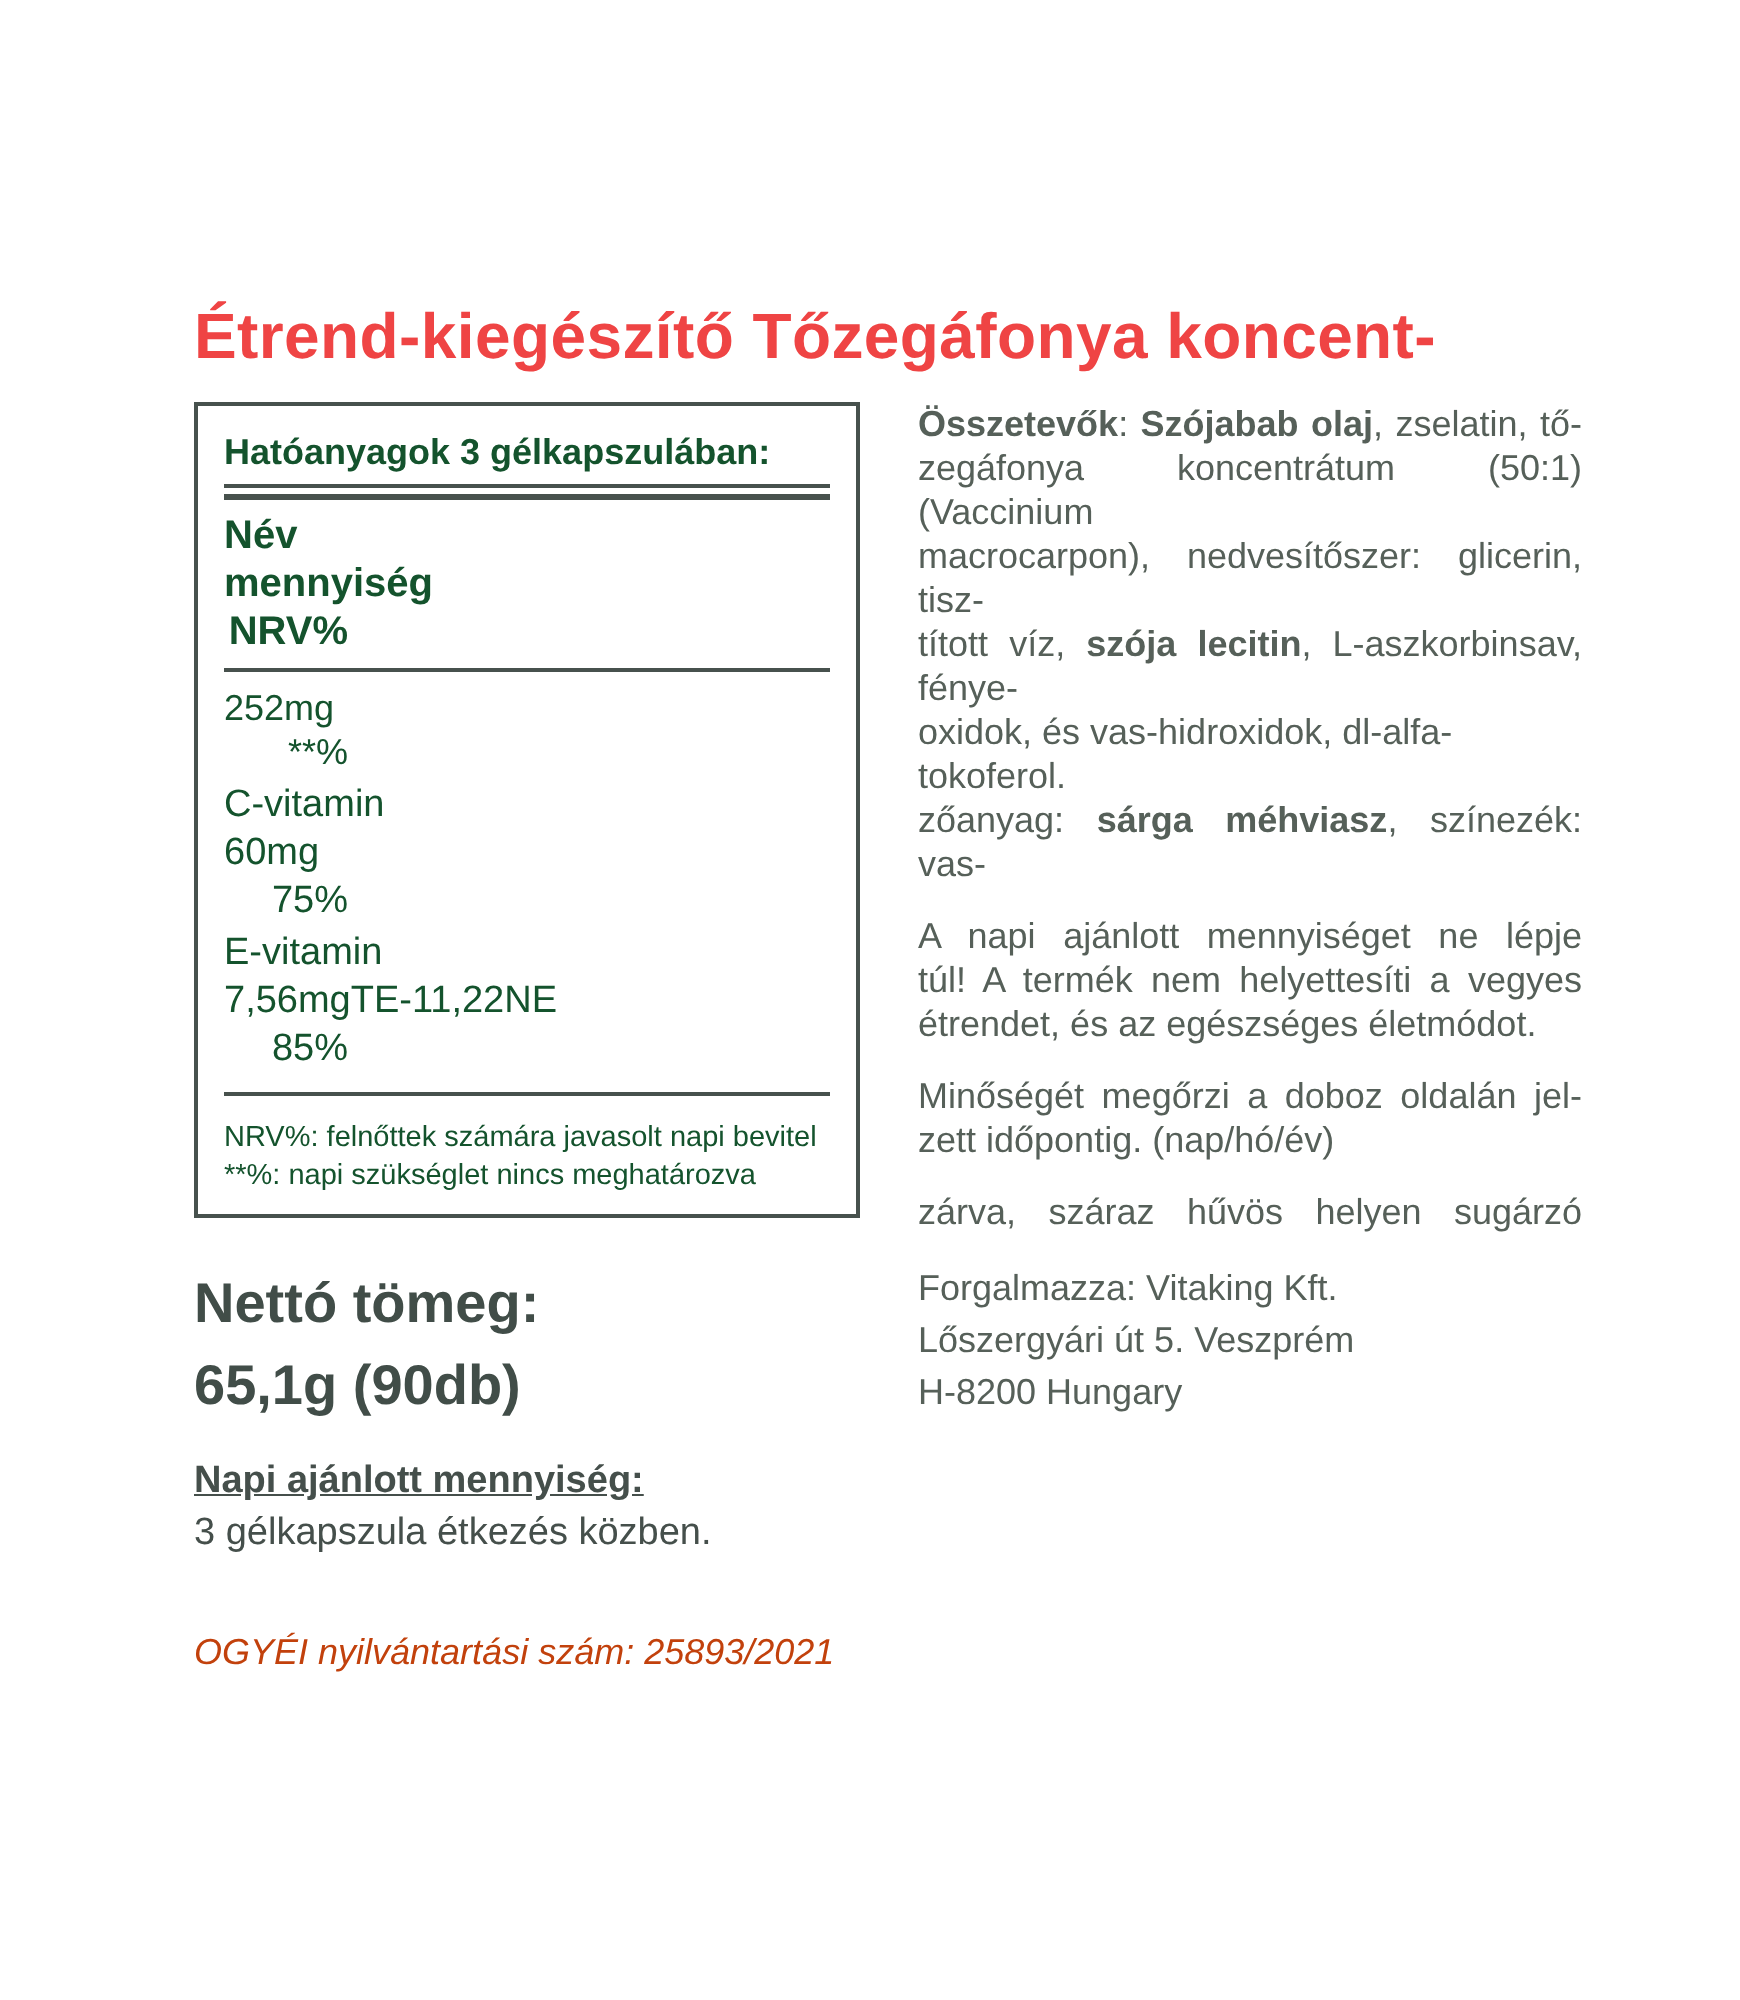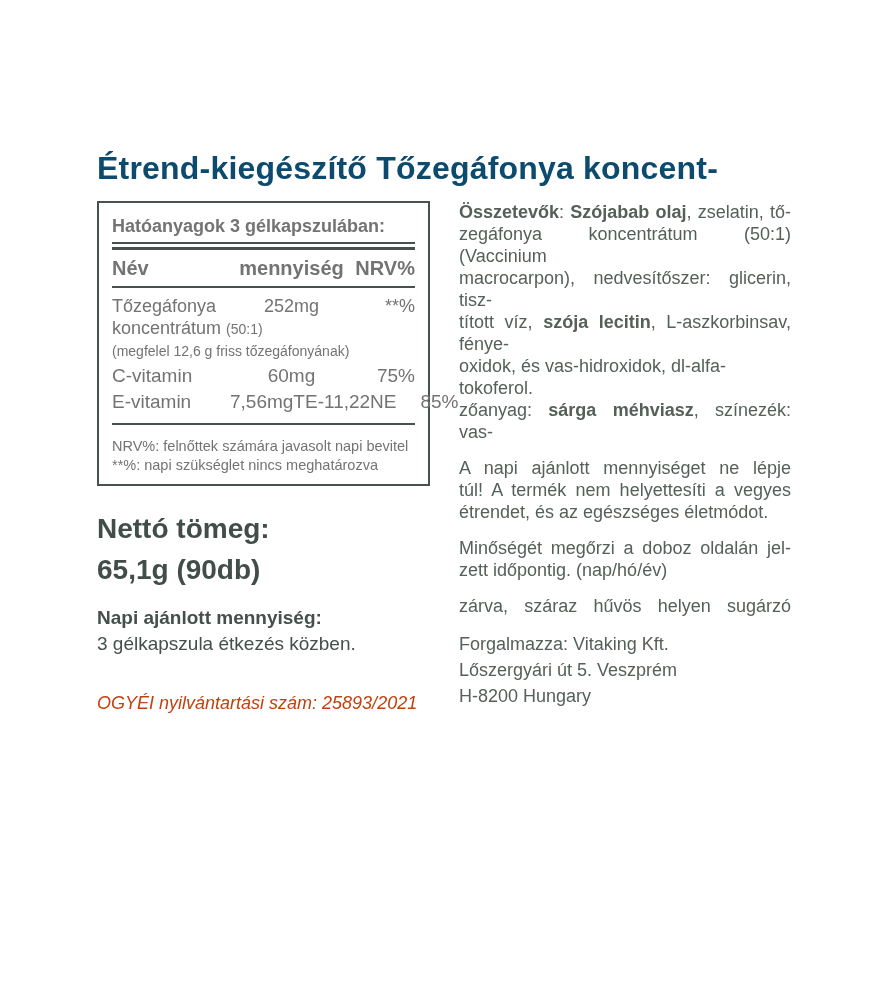--- a/index.html
+++ b/index.html
@@ -3,48 +3,48 @@
 <meta charset="utf-8">
 <style>
   html,body{margin:0;padding:0;background:#ffffff;}
   .page{
     position:relative;width:870px;height:1000px;background:#ffffff;overflow:hidden;
     font-family:"Liberation Sans",sans-serif;
   }
   .content{position:absolute;left:97px;top:146px;width:694px;}
 
   
-  .title{margin:0 0 10px 0;font-size:32px;font-weight:bold;line-height:45px;color:#0c4a6e;letter-spacing:.2px;}
+  .title{margin:0 0 10px 0;font-size:32px;font-weight:bold;line-height:45px;color:#ef4444;letter-spacing:.2px;}
 
   
   .cols{display:flex;gap:29px;align-items:flex-start;}
   .col-left{width:333px;flex:none;}
   .col-right{width:332px;flex:none;font-size:18px;line-height:22px;color:#566059;}
 
   
-  .facts{border:2px solid #47514d;padding:10px 13px 9px 13px;color:#737373;box-sizing:border-box;}
+  .facts{border:2px solid #47514d;padding:10px 13px 9px 13px;color:#14532d;box-sizing:border-box;}
   .facts-header{font-weight:bold;font-size:18px;line-height:22px;padding-top:2px;}
   .rule-dbl{height:3px;border-top:2px solid #47514d;border-bottom:3px solid #47514d;margin:5px 0 6px 0;}
   .rule{border-top:2px solid #47514d;margin:6px 0 7px 0;}
-  .t-row{display:flex;align-items:flex-start;}
+  .t-row{display:flex;align-items:flex-start;flex-direction:column;}
   .t-head{font-weight:bold;font-size:20px;line-height:24px;margin:2px 0 0 0;}
   .t-name{width:118px;flex:none;}
   .t-amt{flex:1;text-align:center;white-space:nowrap;}
   .t-nrv{width:62px;flex:none;text-align:right;}
   .row{font-size:19px;line-height:24px;margin-bottom:2px;}
   .row1{font-size:18px;line-height:22px;margin-bottom:4px;}
   .row1 .t-name div{white-space:nowrap;}
   .sm{font-size:14px;}
   .note{font-size:14px;line-height:18px;padding-top:2px;}
   .facts-notes{font-size:14.5px;line-height:19px;margin-top:12px;}
 
   
   .net{margin-top:22px;font-size:28px;font-weight:bold;line-height:41px;color:#414d48;}
   .dose{margin-top:15px;font-size:19px;line-height:26px;color:#454f4b;}
-  .dose-label{font-weight:bold;}
+  .dose-label{font-weight:bold;text-decoration:underline;}
   .reg{margin-top:36px;font-style:italic;font-size:18px;color:#c2410c;}
 
   
   .para{margin:0 0 14px 0;}
   .para-distributor{line-height:26px;margin-bottom:0;}
   .ln{min-height:1em;}
   .ln.just{text-align:justify;text-align-last:justify;}
   .b{font-weight:bold;}
   .i{}
 </style>
@@ -67,25 +67,20 @@
           <div class="rule-dbl"></div>
 
           <div class="t-row t-head">
             <span class="t-name">Név</span>
             <span class="t-amt">mennyiség</span>
             <span class="t-nrv">NRV%</span>
           </div>
           <div class="rule"></div>
 
           <div class="t-row row1">
-            <div class="t-name">
-              <div>Tőzegáfonya</div>
-              <div><span>koncentrátum</span> <span class="sm">(50:1)</span></div>
-              <div class="note">(megfelel 12,6 g friss tőzegáfonyának)</div>
-            </div>
             <span class="t-amt">252mg</span>
             <span class="t-nrv">**%</span>
           </div>
 
           <div class="t-row row">
             <span class="t-name">C-vitamin</span>
             <span class="t-amt">60mg</span>
             <span class="t-nrv">75%</span>
           </div>
 

